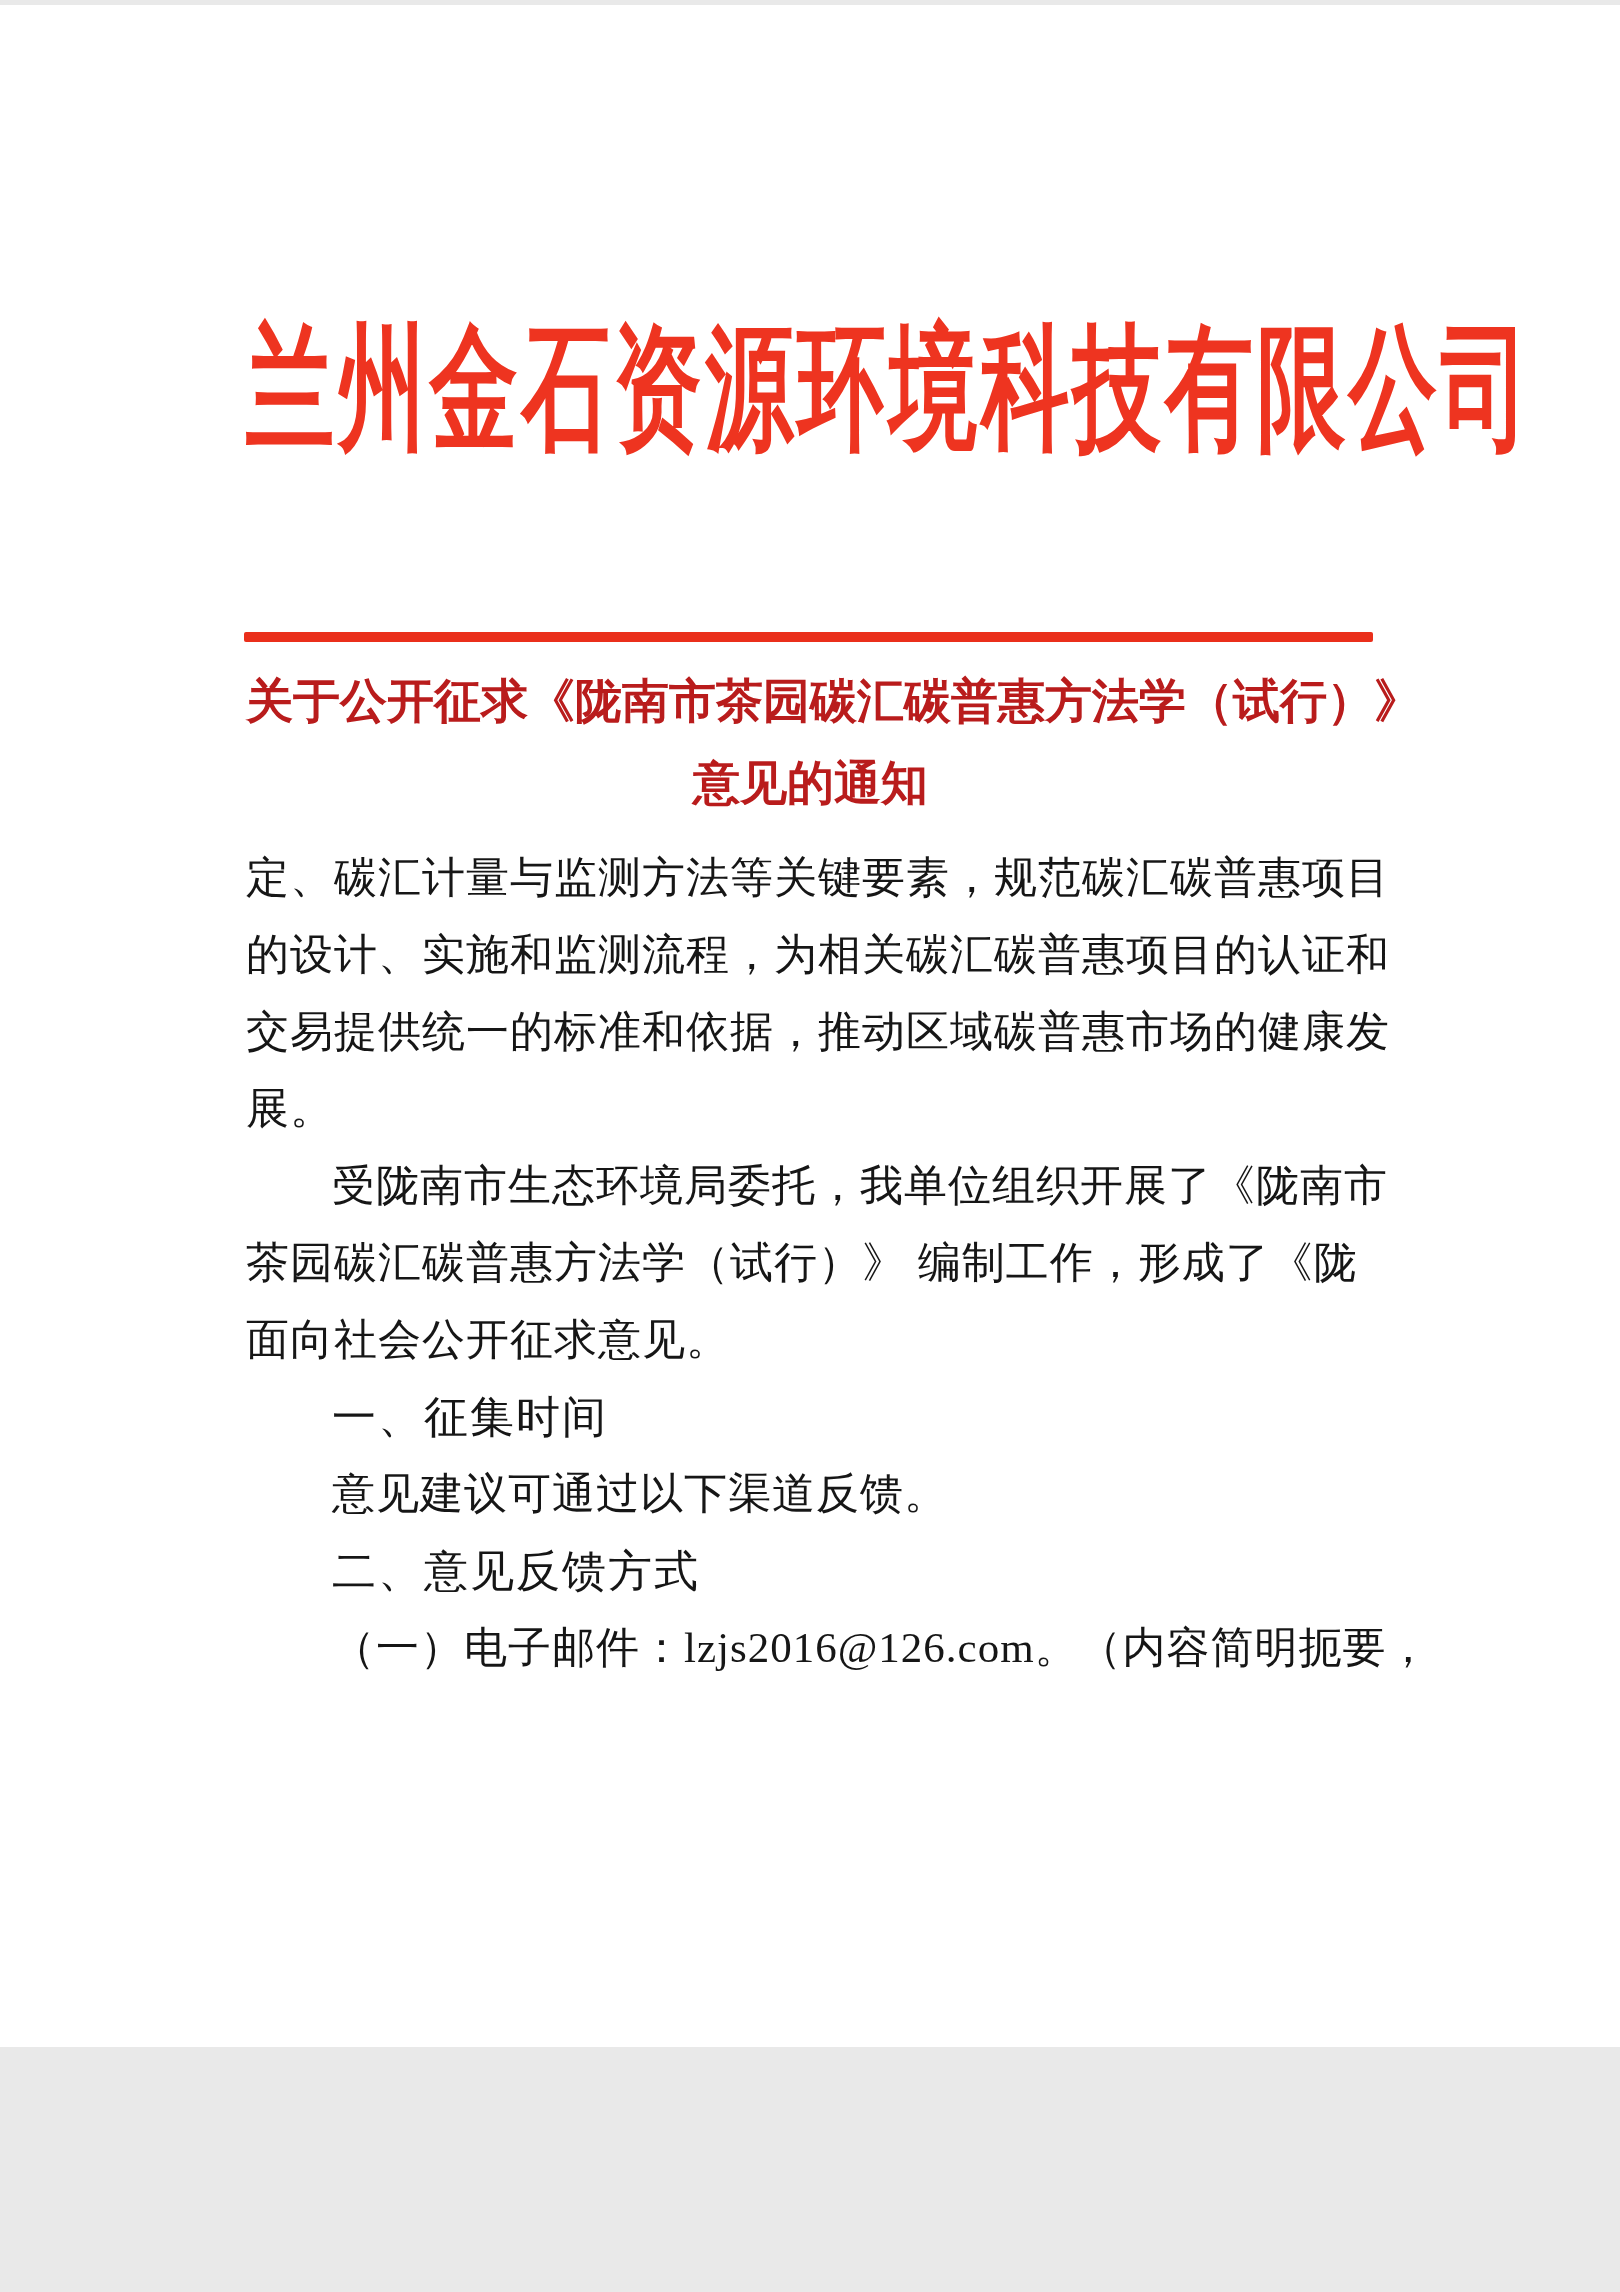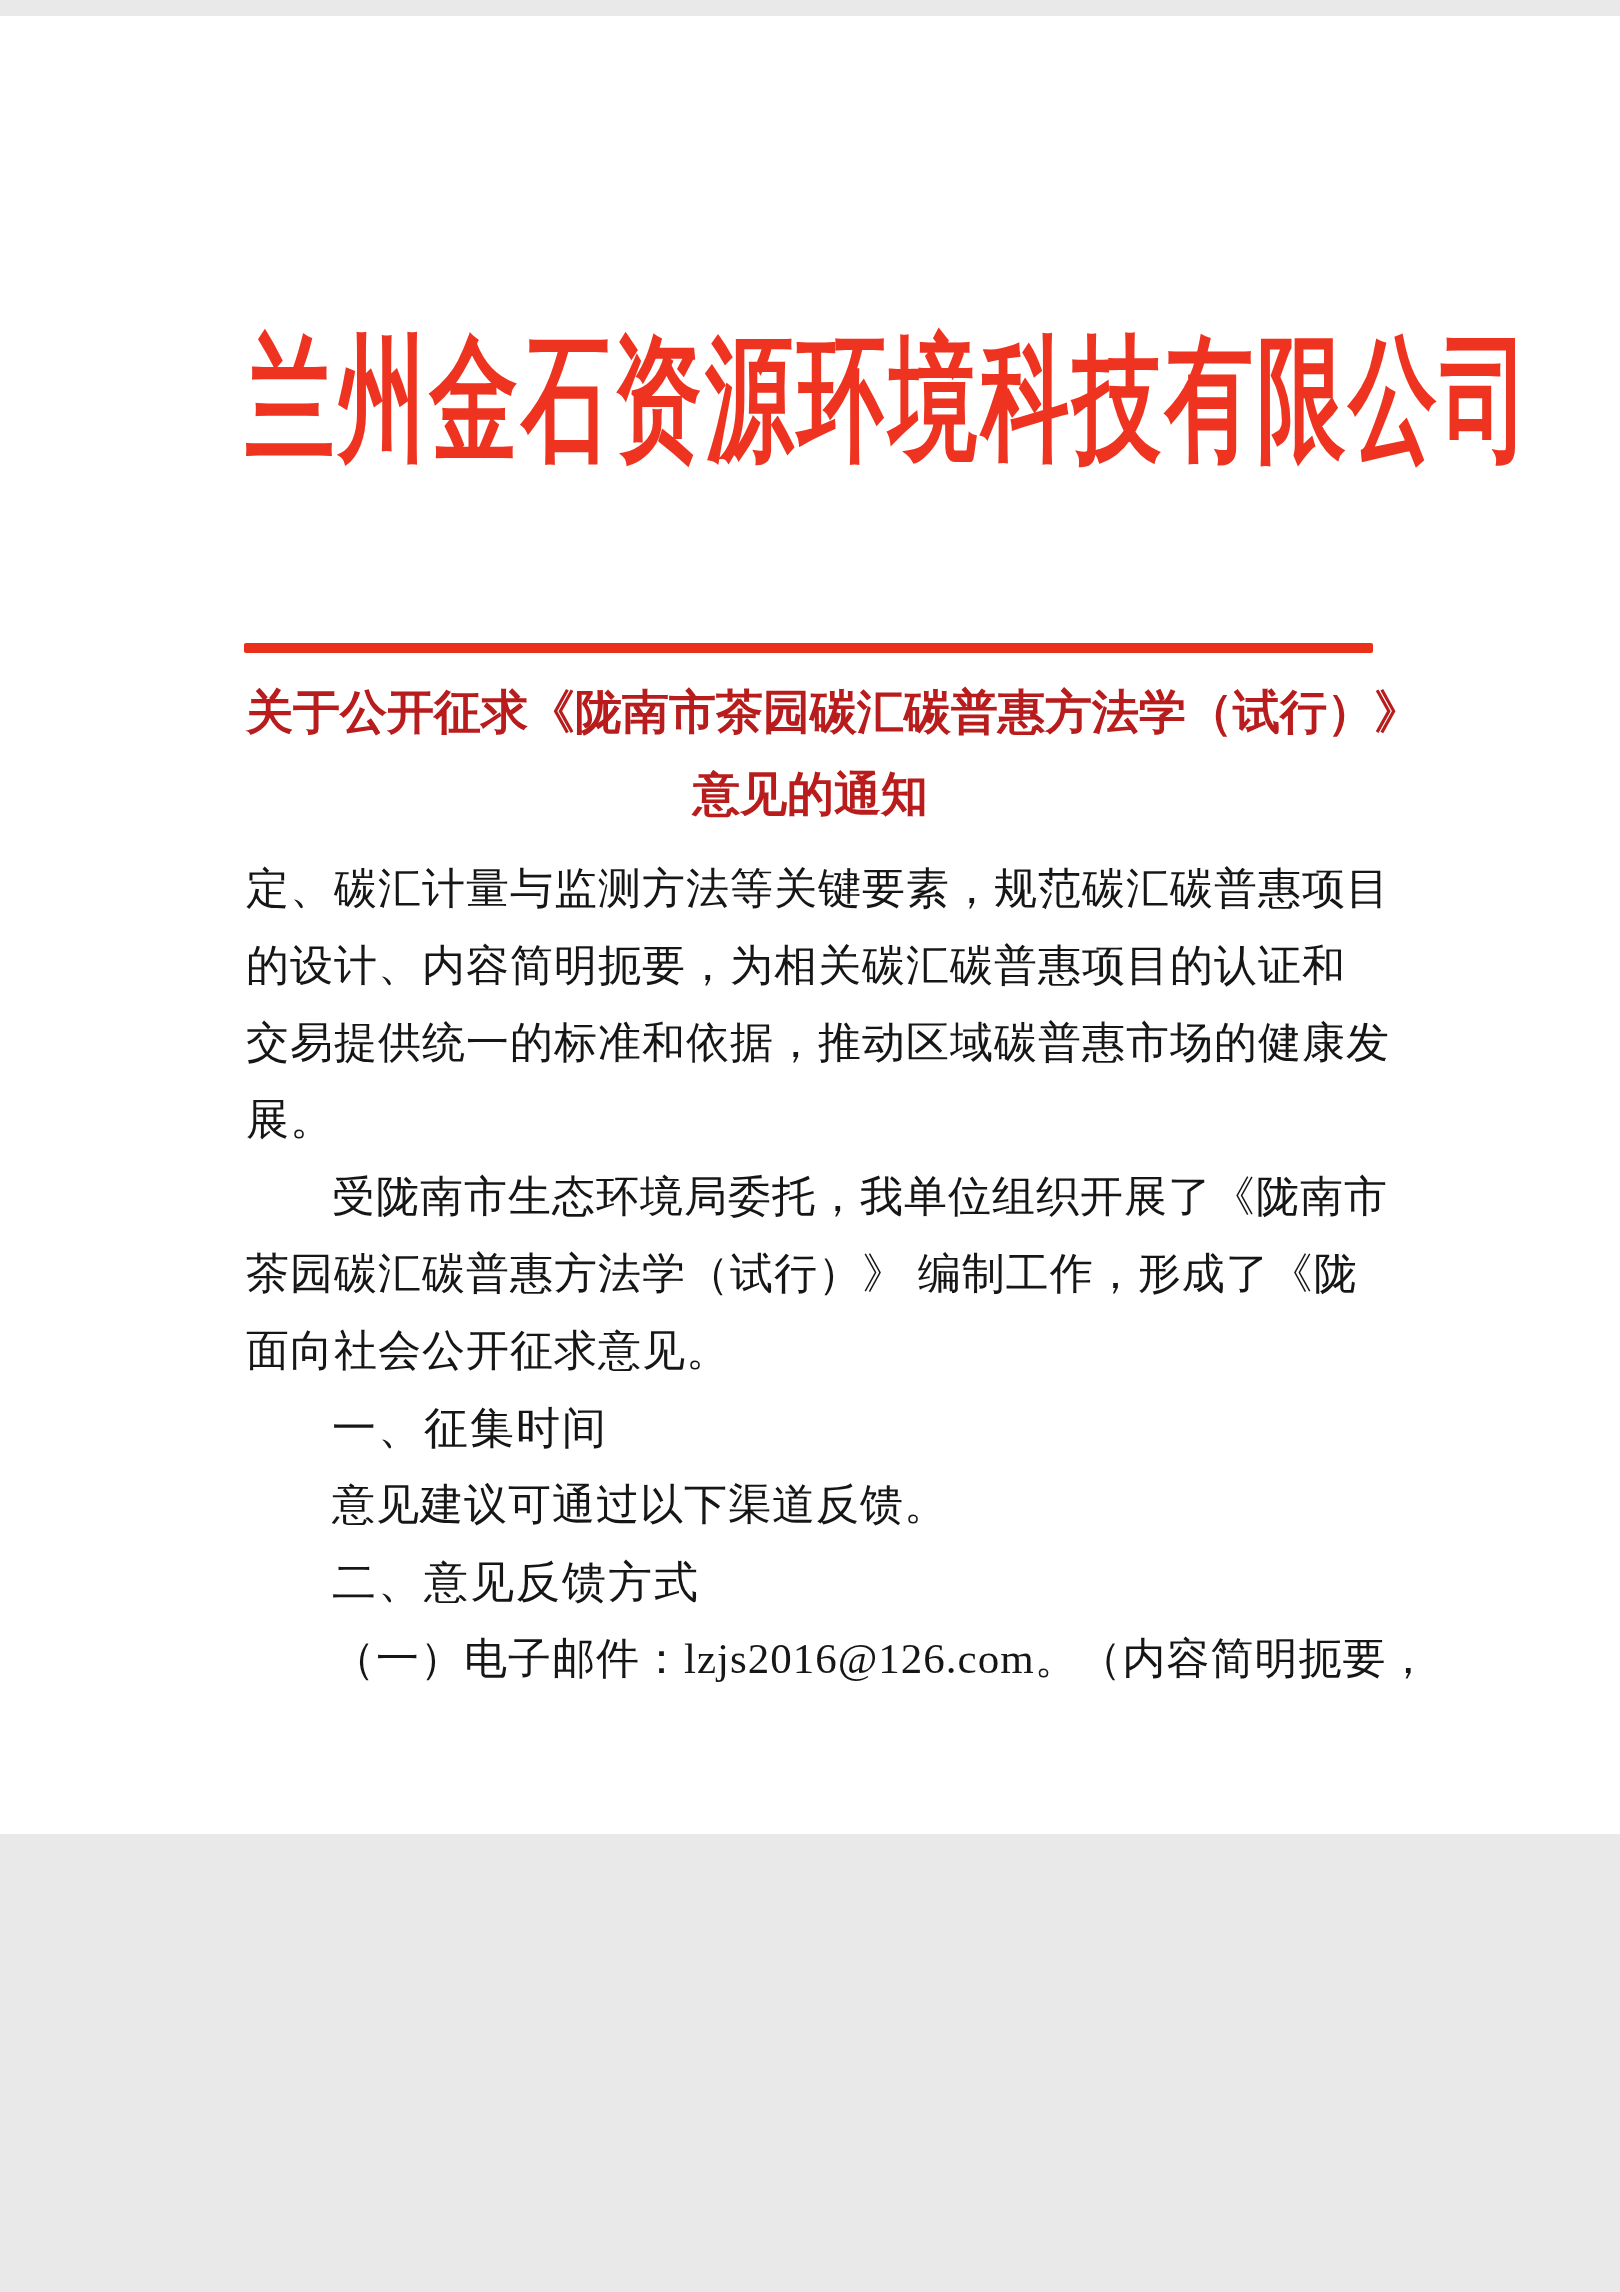--- a/index.html
+++ b/index.html
@@ -3,22 +3,22 @@
 <meta charset="utf-8">
 <style>
   html,body{margin:0;padding:0;}
   body{
     background:#e9e9e9;
     font-family:"Liberation Serif", serif;
   }
   .page{
     position:relative;
     width:1620px;
-    height:1818px;
-    margin:16px auto;
+    height:2042px;
+    margin:5px auto;
     background:#ffffff;
     overflow:hidden;
   }
   
   .letterhead{
     position:absolute;
     top:292px;
     left:246px;
     width:1129px;
     text-align:center;
@@ -87,21 +87,21 @@
   <div class="letterhead">兰州金石资源环境科技有限公司</div>
 
   <div class="divider"></div>
 
   <div class="title-line l1">关于公开征求《陇南市茶园碳汇碳普惠方法学（试行）》</div>
 
   <div class="title-line l2">意见的通知</div>
 
   <div class="body-block">
     <div class="bline">定、碳汇计量与监测方法等关键要素，规范碳汇碳普惠项目</div>
-    <div class="bline">的设计、内容简明扼要，为相关碳汇碳普惠项目的认证和</div>
+    <div class="bline">的设计、实施和监测流程，为相关碳汇碳普惠项目的认证和</div>
     <div class="bline">交易提供统一的标准和依据，推动区域碳普惠市场的健康发</div>
     <div class="bline">展。</div>
     <div class="bline indent">受陇南市生态环境局委托，我单位组织开展了《陇南市</div>
     <div class="bline">茶园碳汇碳普惠方法学（试行）》 编制工作，形成了《陇</div>
     <div class="bline">面向社会公开征求意见。</div>
     <div class="bline indent heading">一、征集时间</div>
     <div class="bline indent">意见建议可通过以下渠道反馈。</div>
     <div class="bline indent heading">二、意见反馈方式</div>
     <div class="bline indent">（一）电子邮件：lzjs2016@126.com。（内容简明扼要，</div>
   </div>

